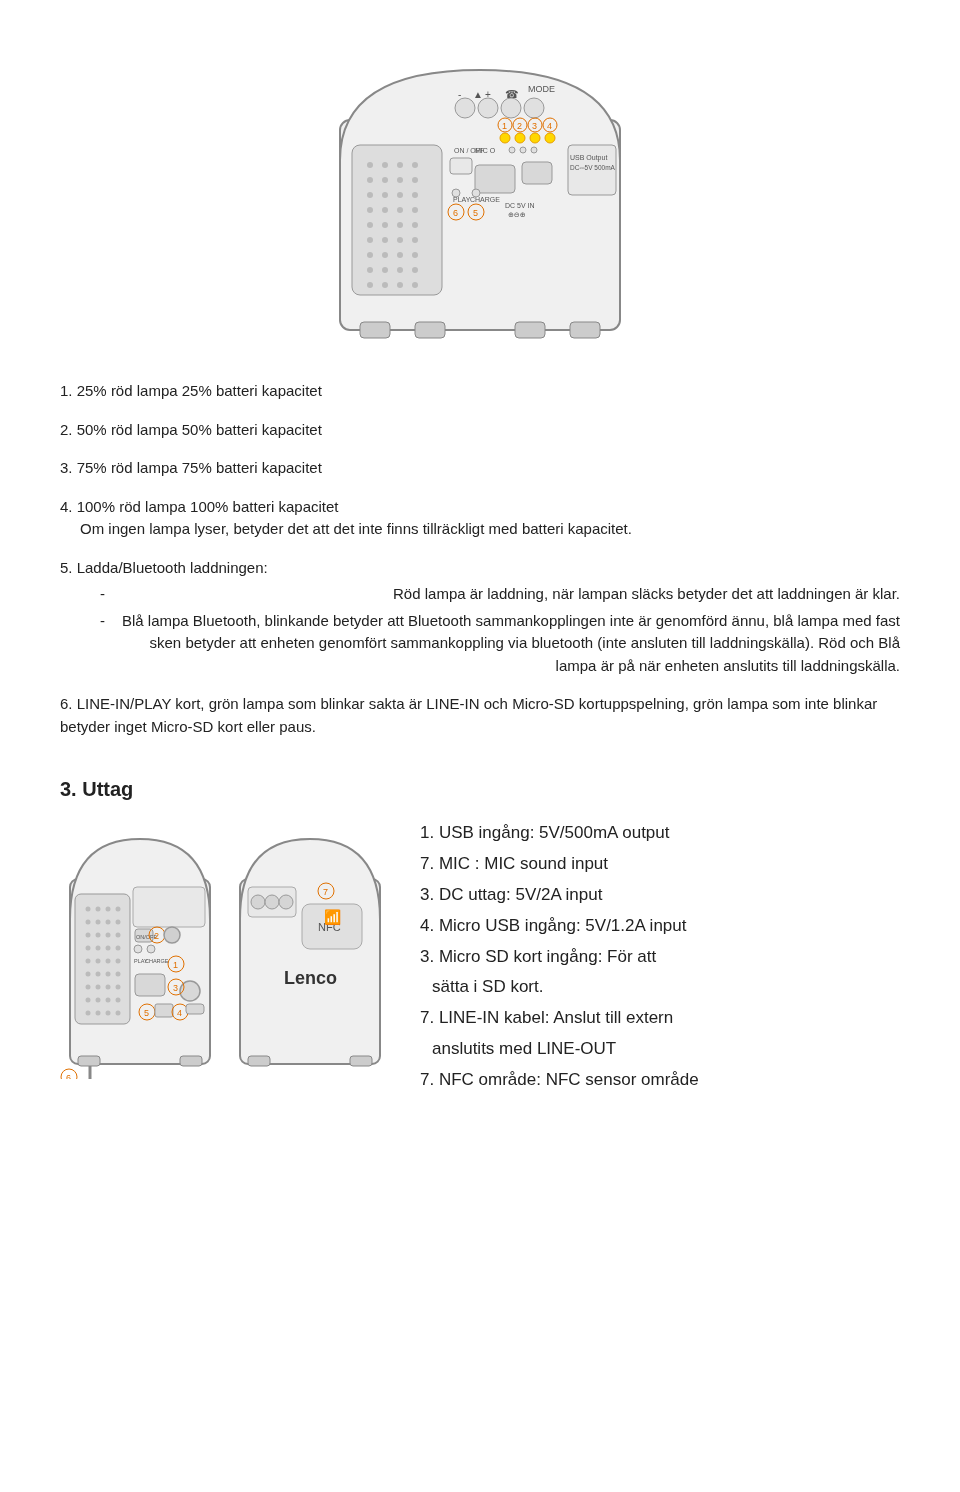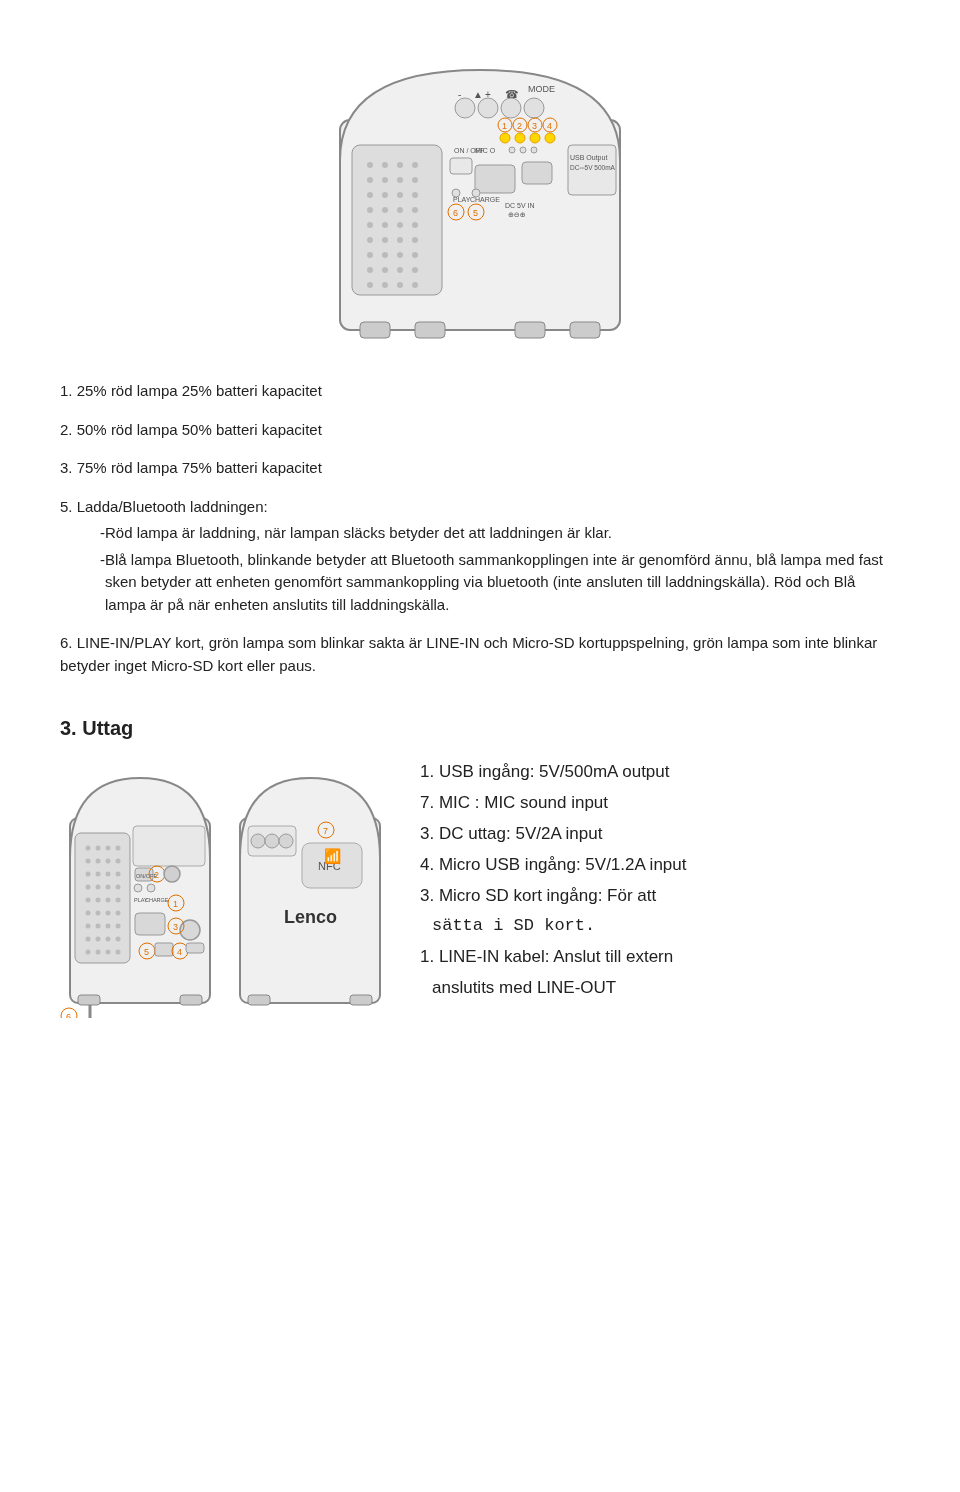--- a/index.html
+++ b/index.html
@@ -40,21 +40,21 @@
     }
 
     .sub-bullet {
       display: flex;
       margin-top: 4px;
     }
     .sub-bullet .dash {
       min-width: 20px;
       padding-left: 20px;
     }
-    .sub-bullet .text { flex: 1; }
+    .sub-bullet .text { flex: 1; text-align: right; }
 
     
     .section3 { margin-top: 40px; }
     .section3-layout {
       display: flex;
       gap: 30px;
       align-items: flex-start;
     }
     .section3-images {
       display: flex;
@@ -191,20 +191,26 @@
       <span>1. </span>
       <span>25% röd lampa 25% batteri kapacitet</span>
     </li>
     <li>
       <span>2. </span>
       <span>50% röd lampa 50% batteri kapacitet</span>
     </li>
     <li>
       <span>3. </span>
       <span>75% röd lampa 75% batteri kapacitet</span>
+    </li>
+    <li>
+      <span>4. </span>
+      <span>100% röd lampa 100% batteri kapacitet</span>
+      <br>
+      <span style="padding-left:20px; display:inline-block;">Om ingen lampa lyser, betyder det att det inte finns tillräckligt med batteri kapacitet.</span>
     </li>
     <li>
       <span>5. </span>
       <span>Ladda/Bluetooth laddningen:</span>
       <div class="sub-bullet" style="margin-left:20px; margin-top:4px;">
         <span class="dash" style="min-width:16px;">-</span>
         <span class="text">Röd lampa är laddning, när lampan släcks betyder det att laddningen är klar.</span>
       </div>
       <div class="sub-bullet" style="margin-left:20px; margin-top:4px;">
         <span class="dash" style="min-width:16px;">-</span>
@@ -335,18 +341,19 @@
         <circle cx="56" cy="83" r="7" fill="#d5d5d5" stroke="#999" stroke-width="1"></circle>
       </svg>
     </div>
 
     <div class="section3-text">
       <p>1. USB ingång: 5V/500mA output</p>
       <p>7. MIC : MIC sound input</p>
       <p>3. DC uttag: 5V/2A input</p>
       <p>4. Micro USB ingång: 5V/1.2A input</p>
       <p>3. Micro SD kort ingång: För att</p>
-      <p style="padding-left:12px;font-family:Liberation Mono, monospace;">sätta i SD kort.</p>
-      <p>1. LINE-IN kabel: Anslut till extern</p>
+      <p style="padding-left:12px;">sätta i SD kort.</p>
+      <p>7. LINE-IN kabel: Anslut till extern</p>
       <p style="padding-left:12px;">anslutits med LINE-OUT</p>
+      <p>7. NFC område: NFC sensor område</p>
     </div>
   </div>
 </div>
 
 </body></html>

